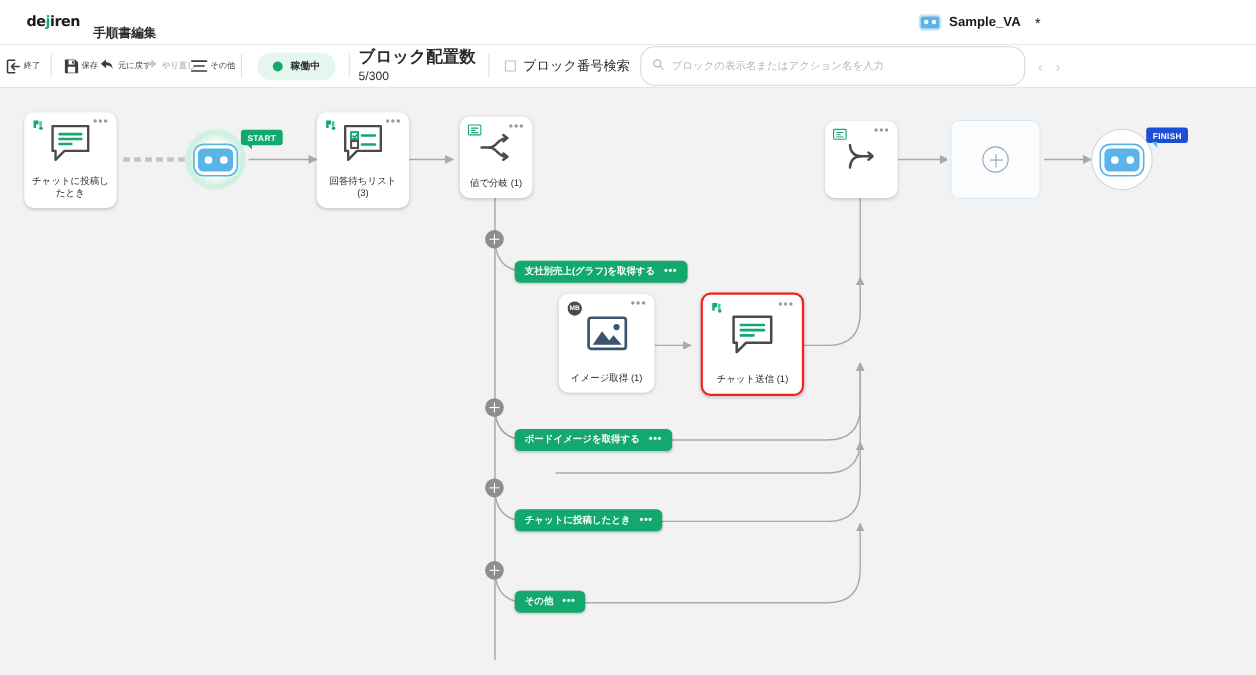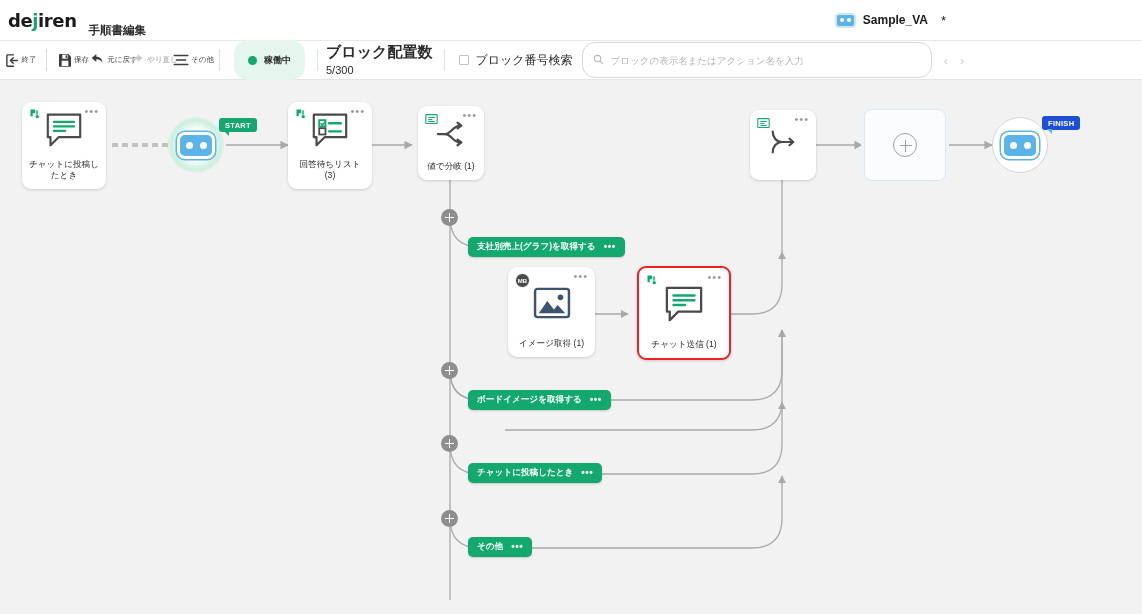--- a/index.html
+++ b/index.html
@@ -13,22 +13,22 @@
 
   
   .topbar {
     position: absolute; top: 0; left: 0;
     width: 1142px; height: 41px;
     background: #ffffff;
     display: flex; align-items: center;
     border-bottom: 1px solid #e8e8e8;
   }
   .brand {
-    font-size: 18px; font-weight: bold; color: #1a1a1a;
-    letter-spacing: -0.4px; margin-left: 8px;
+    font-size: 13px; font-weight: bold; color: #1a1a1a;
+    letter-spacing: -0.4px; margin-left: 24px;
     font-family: "DejaVu Sans", sans-serif;
   }
   .page-sub {
     font-size: 11.5px; color: #2b2b2b; margin-left: 12px; font-weight: bold; margin-top: 21px;
   }
   .topbar-right {
     margin-left: auto; display: flex; align-items: center; gap: 7px;
     margin-right: 196px;
   }
   .bot-chip {
@@ -54,21 +54,21 @@
     cursor: pointer; height: 39px;
   }
   .tool .tlabel { font-size: 7.5px; color: #3c3c3c; white-space: nowrap; }
   .tool.disabled .tlabel { color: #bdbdbd; font-weight: bold; }
   .tool svg { display: block; }
   .tsep { width: 1px; height: 22px; background: #e0e0e0; margin: 0 6px; }
 
   .status-pill {
     display: flex; align-items: center; gap: 7px;
     background: #e4f6ee; border-radius: 14px;
-    height: 40px; padding: 0 14px; margin-left: 8px;
+    height: 25px; padding: 0 14px; margin-left: 8px;
   }
   .status-dot { width: 9px; height: 9px; border-radius: 50%; background: #12a86e; }
   .status-text { font-size: 9px; color: #2b2b2b; font-weight: bold; }
 
   .count-box { margin-left: 14px; line-height: 1.35; }
   .count-label { font-size: 15px; color: #2b2b2b; font-weight: bold; }
   .count-value { font-size: 11px; color: #2b2b2b; }
 
   .chk-wrap { display: flex; align-items: center; gap: 6px; margin-left: 8px; cursor: pointer;}
   .chk-box { width: 10px; height: 10px; border: 1px solid #c0c0c0; border-radius: 1px; background:#fff; }

